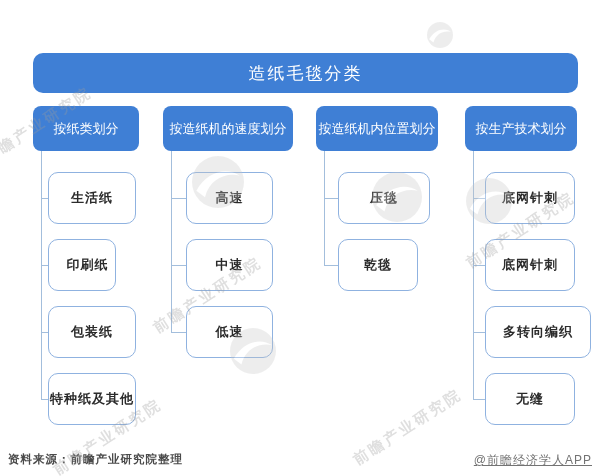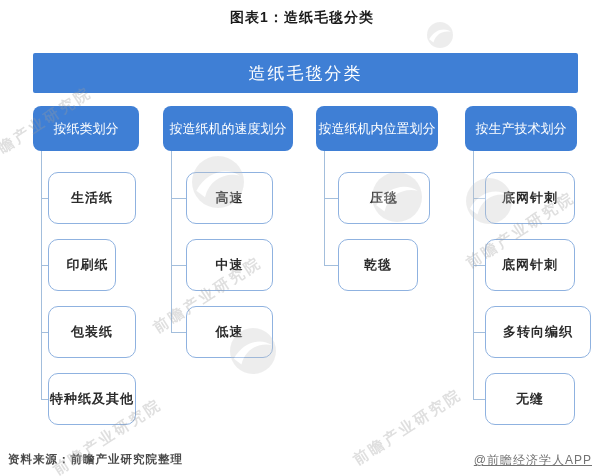--- a/index.html
+++ b/index.html
@@ -7,21 +7,21 @@
     position:relative;width:604px;height:476px;background:#ffffff;
     font-family:"Liberation Sans","DejaVu Sans",sans-serif;
     overflow:hidden;
   }
   .title{
     position:absolute;top:9px;left:0;right:0;text-align:center;
     font-size:14px;font-weight:bold;color:#1b1b1b;letter-spacing:1px;
   }
   .root-box{
     position:absolute;left:33px;top:53px;width:545px;height:40px;
-    background:#3F7FD5;border-radius:2px;
+    background:#3F7FD5;border-radius:10px;
     display:flex;align-items:center;justify-content:center;
     color:#fff;font-size:17px;letter-spacing:2px;text-align:right;
   }
   .col{position:absolute;top:0;height:476px;}
   .cat-box{
     position:absolute;top:106px;left:0;right:0;height:45px;
     background:#3F7FD5;border-radius:8px;
     display:flex;align-items:center;justify-content:center;
     color:#fff;font-size:13px;text-align:center;
   }
@@ -47,21 +47,20 @@
     position:absolute;white-space:nowrap;
     font-size:15px;letter-spacing:3px;color:rgba(155,155,155,0.32);
     transform:rotate(-33deg);transform-origin:left center;font-weight:600;
   }
   .wm-logo{position:absolute;opacity:0.30;}
 </style>
 </head>
 <body>
 
 <div id="canvas">
-  <div class="title">图表1：造纸毛毯分类</div>
 
   <div class="root-box">造纸毛毯分类</div>
 
   <div id="columns">
       <div class="col" style="left: 33px; width: 106px;">
         <div class="cat-box">按纸类划分</div>
         <div class="vline" style="left: 8px; top: 151px; height: 248px;"></div>
         <div class="hstub" style="left: 8px; top: 198px; width: 7px;"></div>
         <div class="child-box" style="left: 15px; top: 172px; width: 88px;">生活纸</div>
         <div class="hstub" style="left: 8px; top: 265px; width: 7px;"></div>

